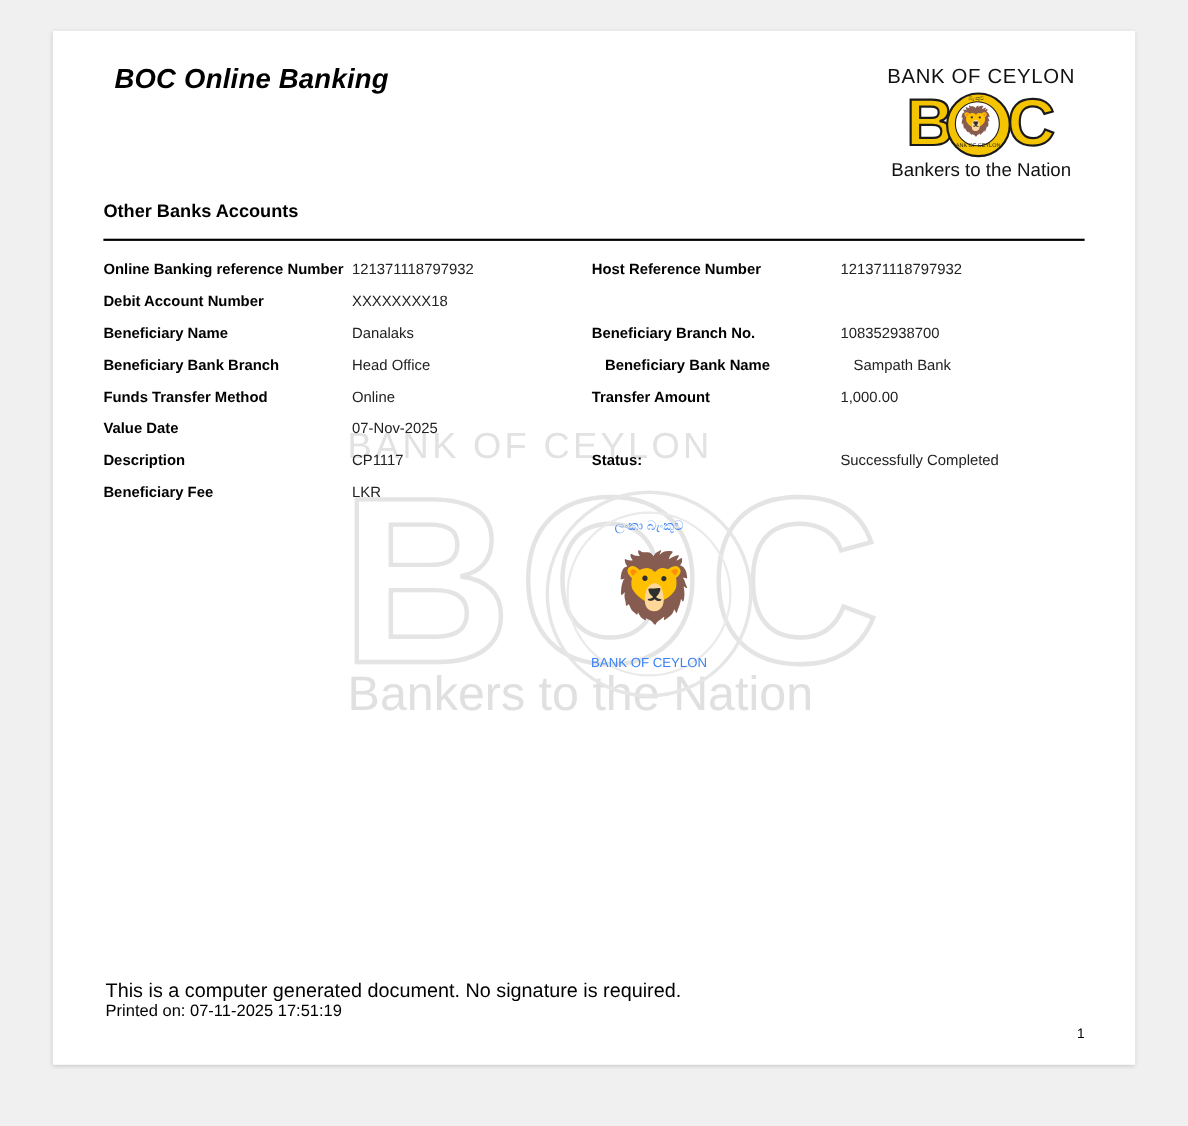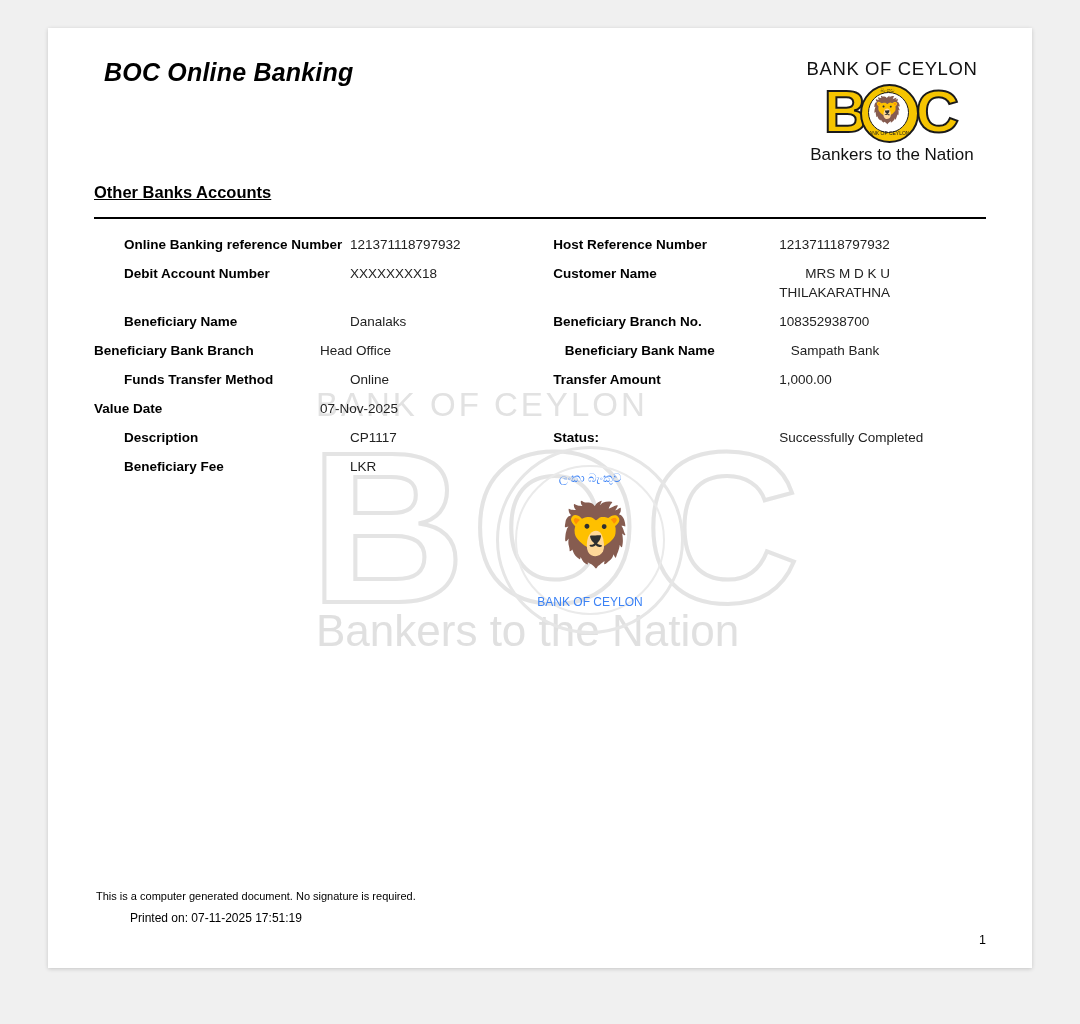--- a/index.html
+++ b/index.html
@@ -183,21 +183,20 @@
     margin-top: 2px;
   }
 
   .section-title {
     position: absolute;
     left: 46px;
     top: 155px;
     font-size: 16.5px;
     font-weight: bold;
     color: #000;
-    text-decoration: underline;
   }
   .rule {
     position: absolute;
     left: 46px;
     top: 189px;
     width: 892px;
     height: 2px;
     background: #000;
   }
 
@@ -209,21 +208,21 @@
   }
   .row {
     display: flex;
     width: 900px;
     align-items: flex-start;
   }
   .cell {
     display: flex;
     align-items: flex-start;
   }
-  .cell.left  { width: 444px; margin-left: 30px; }
+  .cell.left  { width: 444px; }
   .cell.right { width: 456px; }
   .lbl {
     font-size: 13.5px;
     font-weight: bold;
     color: #000;
     line-height: 19px;
     padding: 5px 0;
   }
   .val {
     font-size: 13.5px;
@@ -233,30 +232,29 @@
     white-space: pre-line;
     text-align: right;
   }
   .cell.left .lbl  { width: 226px; }
   .cell.right .lbl { width: 226px; }
 
   .footer-note {
     position: absolute;
     left: 48px;
     top: 862px;
-    font-size: 11px;
+    font-size: 18px;
     color: #000;
   }
   .footer-printed {
     position: absolute;
     left: 48px;
     top: 883px;
-    font-size: 12px;
-    color: #000;
-    margin-left: 34px;
+    font-size: 15px;
+    color: #000;
   }
   .page-number {
     position: absolute;
     right: 46px;
     top: 905px;
     font-size: 12.5px;
     color: #000;
   }
 </style>
 </head>
@@ -306,25 +304,20 @@
           <div class="cell right">
             <div class="lbl">Host Reference Number</div>
             <div class="val">121371118797932</div>
           </div>
         </div>
         <div class="row">
           <div class="cell left">
             <div class="lbl">Debit Account Number</div>
             <div class="val"> XXXXXXXX18</div>
           </div>
-          <div class="cell right">
-            <div class="lbl">Customer Name</div>
-            <div class="val">MRS M D K U
-THILAKARATHNA</div>
-          </div>
         </div>
         <div class="row">
           <div class="cell left">
             <div class="lbl">Beneficiary Name</div>
             <div class="val">Danalaks</div>
           </div>
           <div class="cell right">
             <div class="lbl">Beneficiary Branch No.</div>
             <div class="val">108352938700</div>
           </div>

